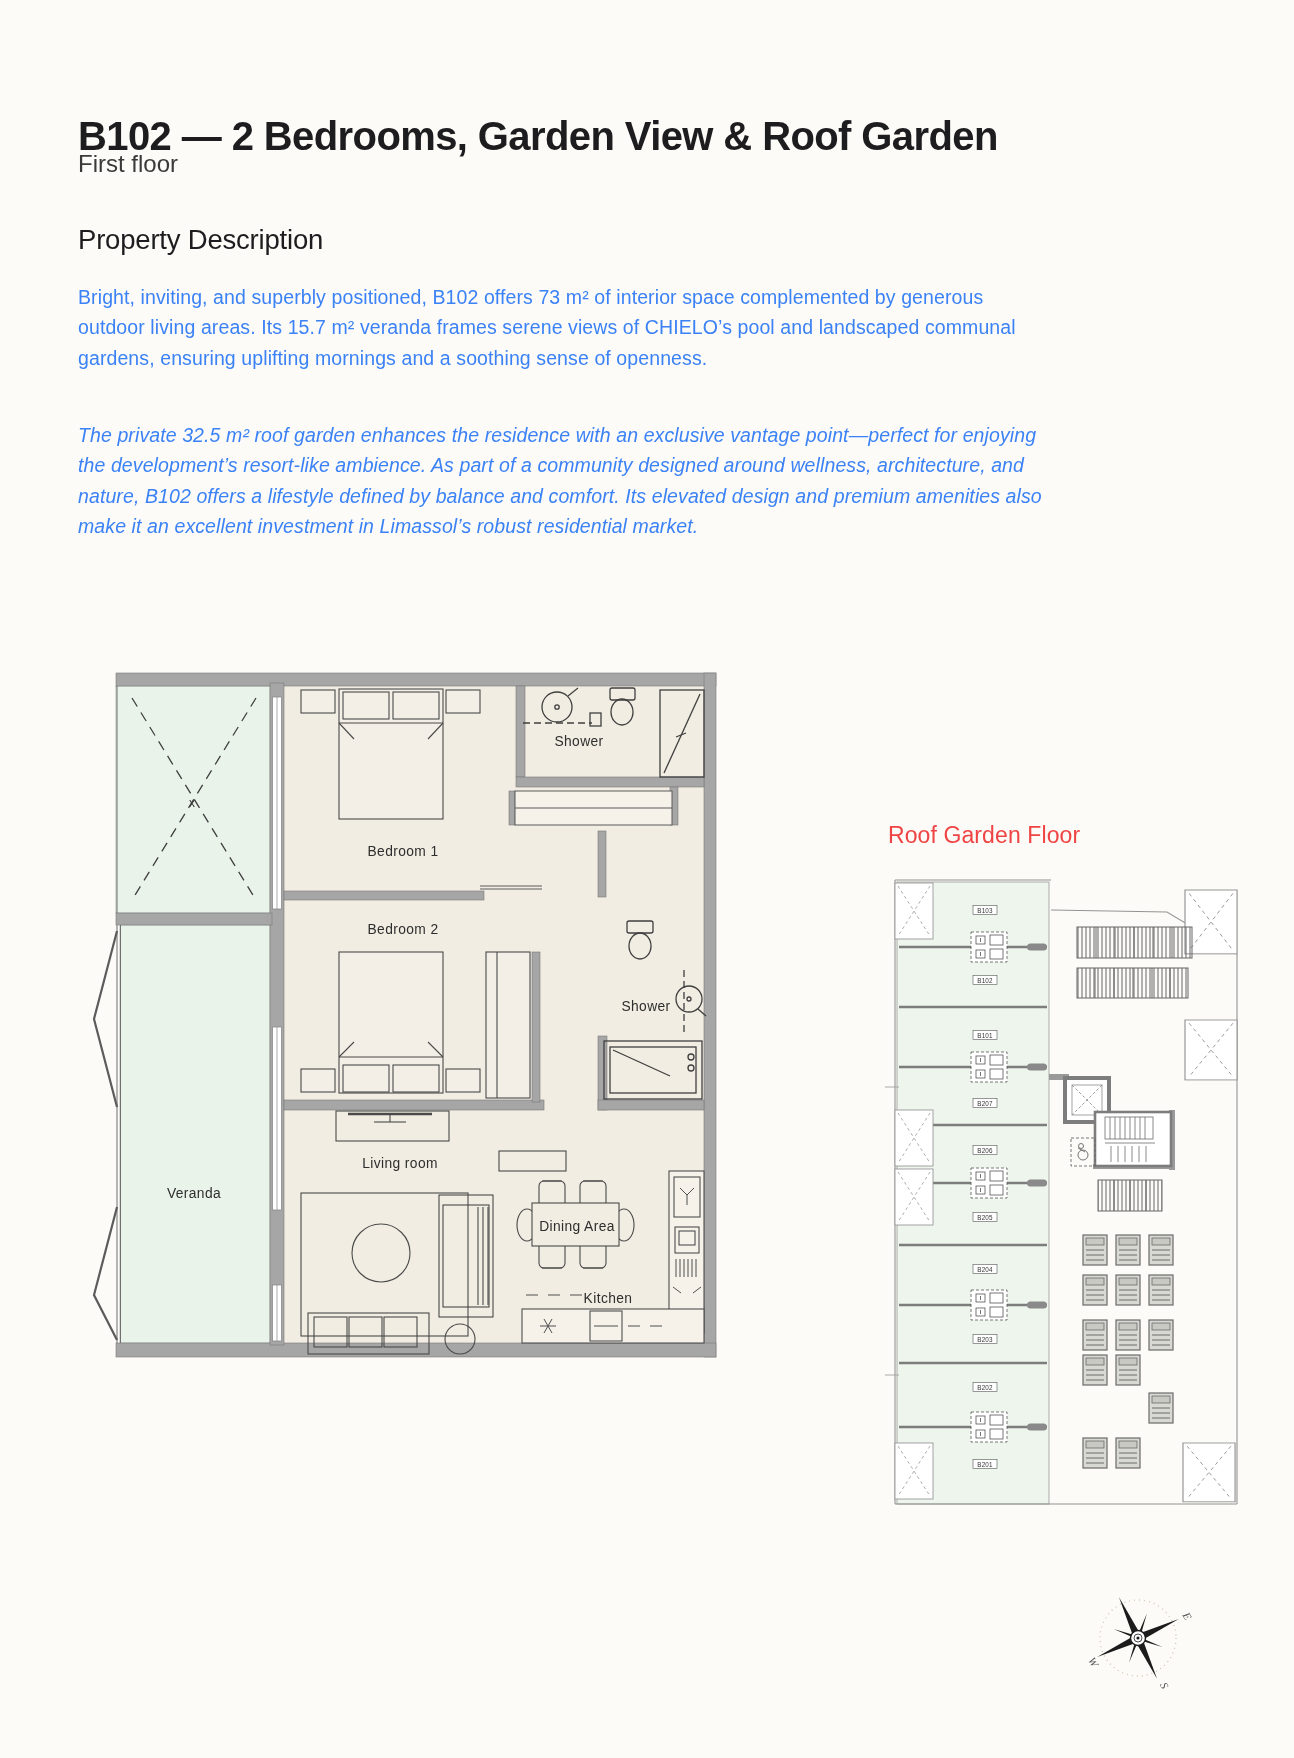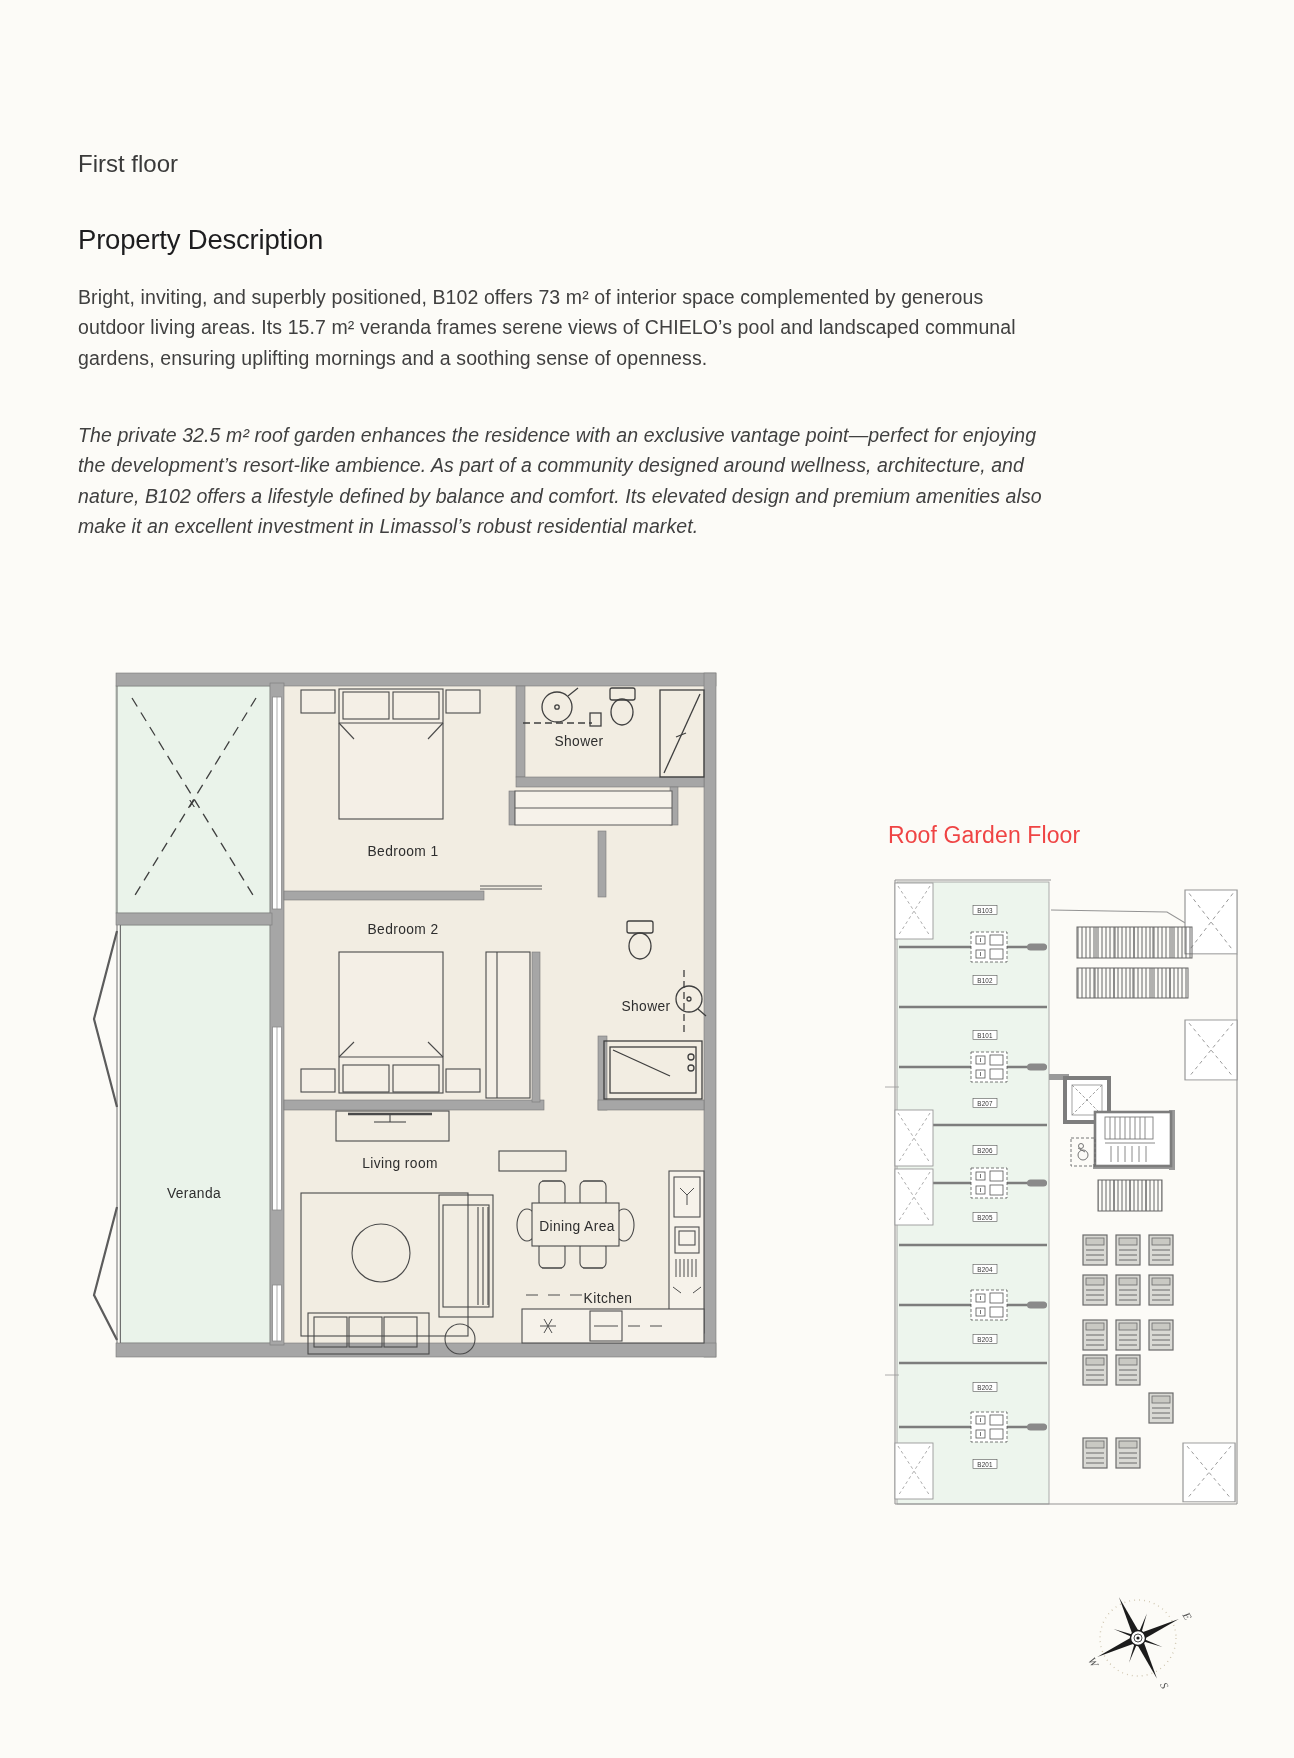--- a/index.html
+++ b/index.html
@@ -19,39 +19,40 @@
   }
   .subtitle{
     left:78px;top:150px;font-size:24px;color:#3a3a3a;
   }
   .heading{
     left:78px;top:201px;font-size:27.5px;font-weight:400;color:#1d1d1f;
     letter-spacing:-0.2px;
   }
   .body-par{
     left:78px;width:975px;
-    font-size:19.5px;line-height:30.5px;color:#404040;
+    font-size:19.5px;line-height:30.5px;color:#3b82f6;
     letter-spacing:0.1px;
   }
   .p1{top:262px;}
   .p2{top:400px;font-style:italic;}
   .roof-title{
     left:888px;top:822px;
     font-size:23px;font-weight:500;color:#ef4444;letter-spacing:0.1px;
   }
   svg text{font-family:"Liberation Sans", sans-serif;}
   .room-label{fill:#2e2e2e;font-size:13.8px;letter-spacing:0.4px;}
   .unit-label{fill:#333;font-size:6.3px;letter-spacing:0.2px;}
   .compass-letter{fill:#555;font-size:11px;font-family:"Liberation Serif", serif;font-style:italic;}
 </style>
 </head>
 <body>
 
 <div class="page">
 
+  <h1 class="abs title">B102 — 2 Bedrooms, Garden View &amp; Roof Garden</h1>
   <div class="abs subtitle">First floor</div>
   <h2 class="abs heading">Property Description</h2>
   <p class="abs body-par p1">Bright, inviting, and superbly positioned, B102 offers 73 m² of interior space complemented by generous outdoor living areas. Its 15.7 m² veranda frames serene views of CHIELO’s pool and landscaped communal gardens, ensuring uplifting mornings and a soothing sense of openness.</p>
   <p class="abs body-par p2">The private 32.5 m² roof garden enhances the residence with an exclusive vantage point—perfect for enjoying the development’s resort-like ambience. As part of a community designed around wellness, architecture, and nature, B102 offers a lifestyle defined by balance and comfort. Its elevated design and premium amenities also make it an excellent investment in Limassol’s robust residential market.</p>
 
   <svg class="abs" style="left:80px;top:595px;" width="640" height="765" viewBox="0 0 640 765">
 
     <rect x="36" y="91" width="154" height="227" fill="#eaf3ea" stroke="#9aa49a" stroke-width="0.7"></rect>
     <rect x="40" y="330" width="150" height="418" fill="#eaf3ea" stroke="#9aa49a" stroke-width="0.7"></rect>
     <rect x="204" y="91" width="420" height="657" fill="#f2ede2"></rect>

